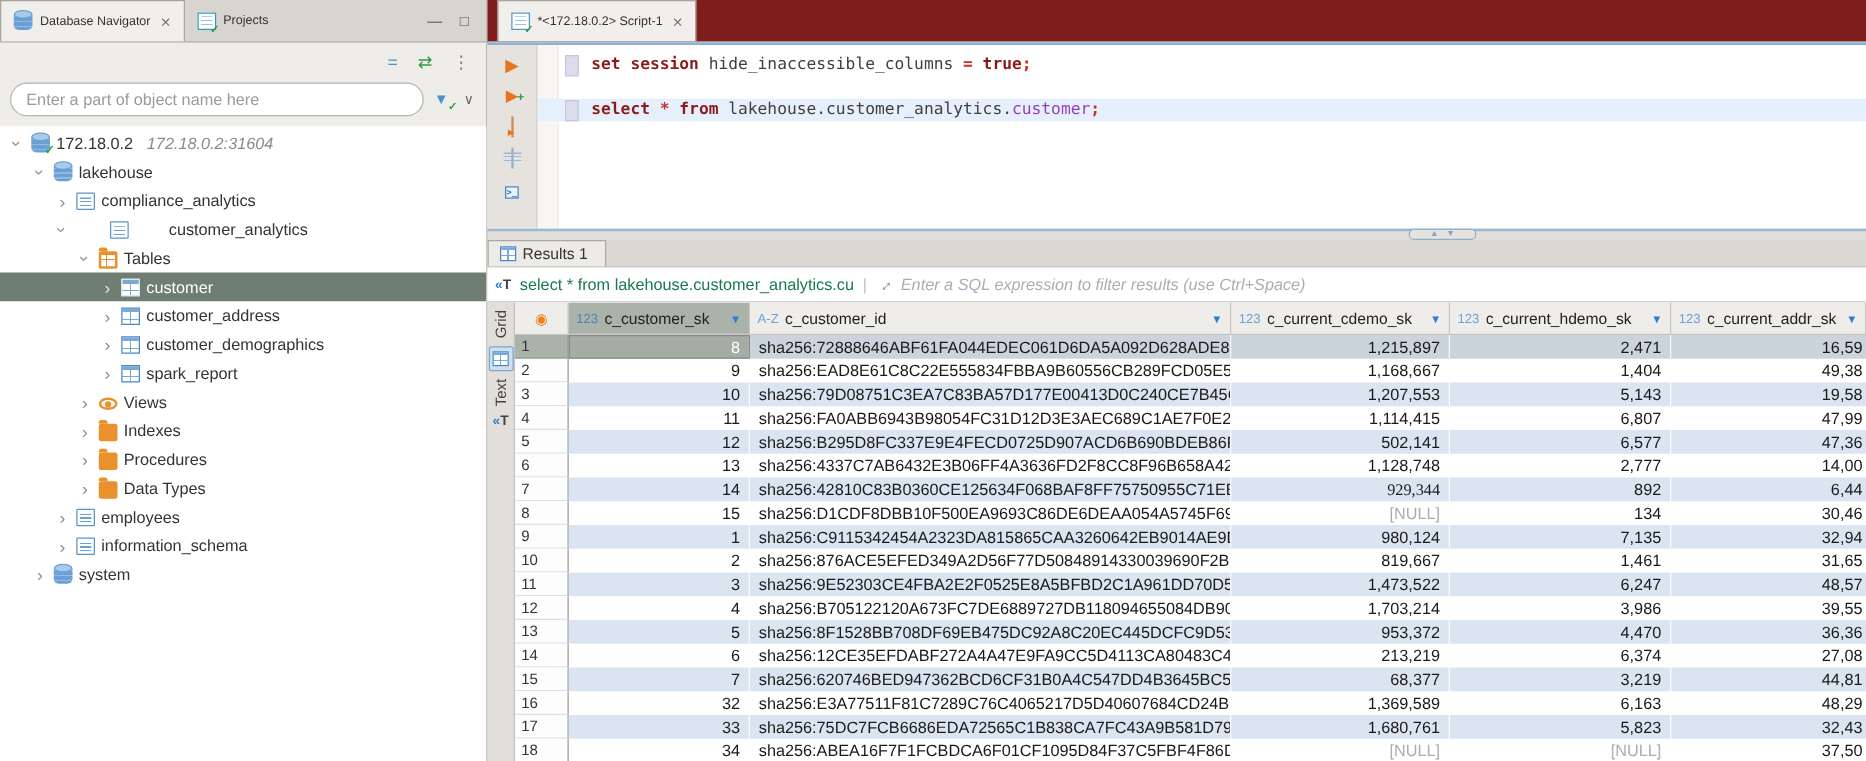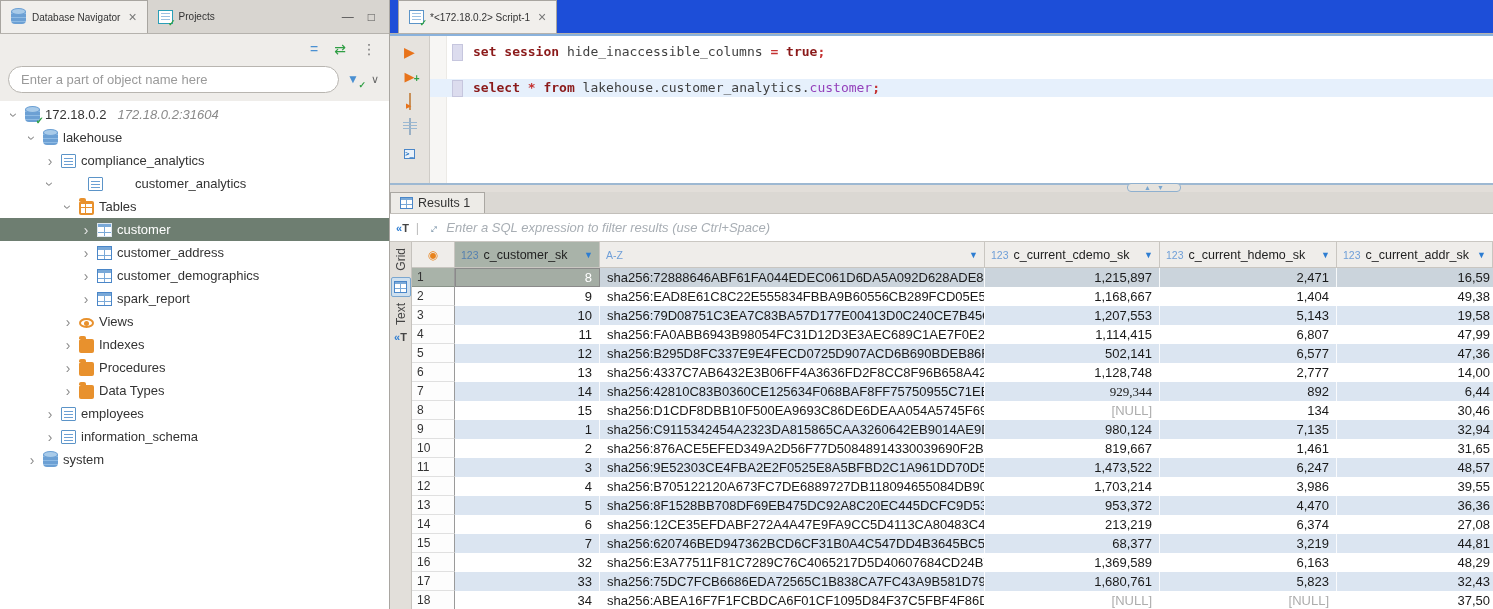--- a/index.html
+++ b/index.html
@@ -59,21 +59,21 @@
   .ic-table::before { content:""; position:absolute; inset:0; background:
       linear-gradient(to bottom,#7aa9d8 0 3px,transparent 3px),
       linear-gradient(to right, transparent 0 6px, #7aa9d8 6px 7px, transparent 7px),
       linear-gradient(to bottom, transparent 0 8px, #7aa9d8 8px 9px, transparent 9px); }
   .tree-row.selected .ic-table { border-color:#dce6f0; }
   .ic-views { height:10px; margin-top:2px; border:2px solid #e8912d; border-radius:50%; background:#fff; }
   .ic-views::before { content:""; position:absolute; left:3px; top:1px; width:5px; height:5px; background:#e8912d; border-radius:50%; }
 
   
   .right-panel { flex:1; display:flex; flex-direction:column; min-width:0; }
-  .editor-tabbar { height:34px; background:#1d4ed8; display:flex; align-items:stretch; padding-left:8px; }
+  .editor-tabbar { height:34px; background:#7f1d1d; display:flex; align-items:stretch; padding-left:8px; }
   .ic-sql-script { background:#fff; border:1px solid #5b94c8; }
   .ic-sql-script::before { content:""; position:absolute; left:2px; right:2px; top:2px; height:7px; background:repeating-linear-gradient(to bottom,#9cc0e2 0 1px,transparent 1px 3px); }
   .ic-sql-script::after { content:"✓"; position:absolute; right:-4px; bottom:-5px; color:#2ea043; font-size:9px; font-weight:bold; }
 
   .editor-region { flex:0 0 149px; display:flex; background:#fff; border-top:2px solid #8ab2dc; position:relative; }
   .editor-toolbar { width:40px; background:#e6e3de; border-right:1px solid #cfccc7; display:flex; flex-direction:column; align-items:center; gap:9px; padding-top:8px; }
   .etb { width:18px; height:16px; text-align:center; cursor:pointer; position:relative; }
   .run-ic { color:#e8731a; font-size:14px; line-height:16px; }
   .run-plus-ic { color:#e8731a; font-size:13px; line-height:16px; }
   .run-plus-ic::after { content:"+"; color:#2f9e44; font-weight:bold; font-size:10px; position:absolute; right:-1px; bottom:-2px; }
@@ -295,20 +295,21 @@
       <div class="results-tabbar">
         <div class="rtab">
           <span class="ic-grid"></span>
           <span>Results 1</span>
           <span class="close-ic"></span>
         </div>
       </div>
 
       <div class="filter-bar">
         <span class="tt-ic"><span class="lt">«</span>T</span>
+        <span class="filter-query">select * from lakehouse.customer_analytics.cu</span>
         <span class="filter-div">|</span>
         <span class="expand-ic">↔</span>
         <span class="filter-placeholder">Enter a SQL expression to filter results (use Ctrl+Space)</span>
       </div>
 
       <div class="results-body">
         <div class="side-strip">
           <span class="vlabel">Grid</span>
           <span class="strip-icbox sel">
               <span class="ic-grid"></span>
@@ -320,20 +321,21 @@
         <div class="grid-area">
           <div class="grid-head" id="grid-head">
             <div class="corner-cell">◉</div>
           <div class="h-cell sel" style="width: 145px;">
                 <span class="htype">123</span>
                 <span class="hname">c_customer_sk</span>
                 <span class="harrow">▼</span>
               </div>
               <div class="h-cell" style="width: 385px;">
                 <span class="htype">A-Z</span>
+                <span class="hname">c_customer_id</span>
                 <span class="harrow">▼</span>
               </div>
               <div class="h-cell" style="width: 175px;">
                 <span class="htype">123</span>
                 <span class="hname">c_current_cdemo_sk</span>
                 <span class="harrow">▼</span>
               </div>
               <div class="h-cell" style="width: 177px;">
                 <span class="htype">123</span>
                 <span class="hname">c_current_hdemo_sk</span>

